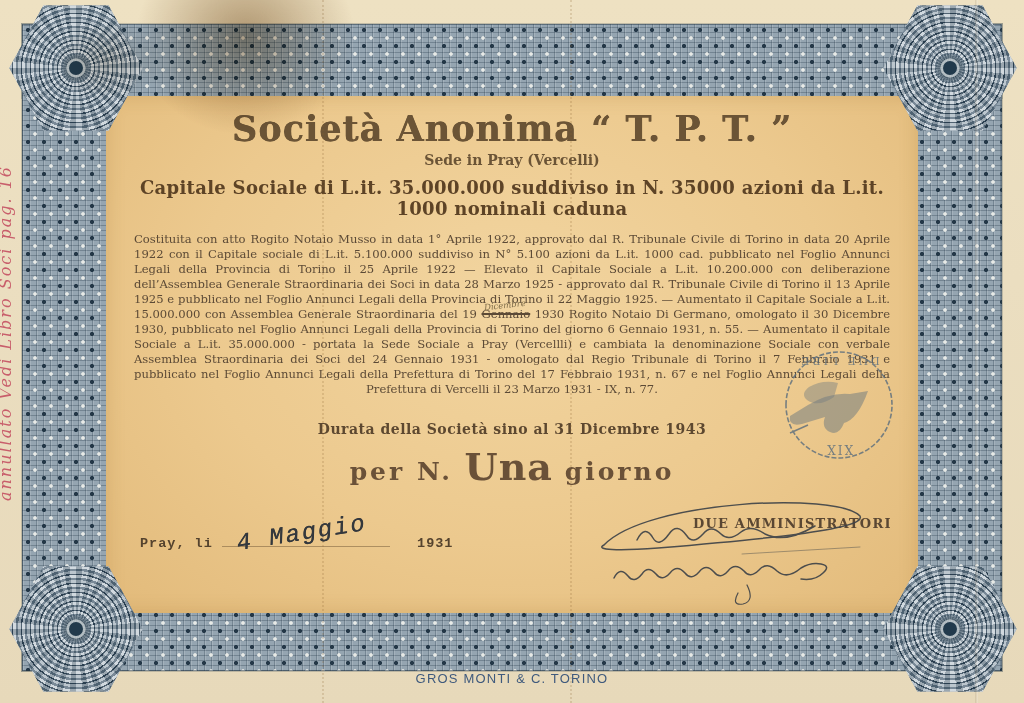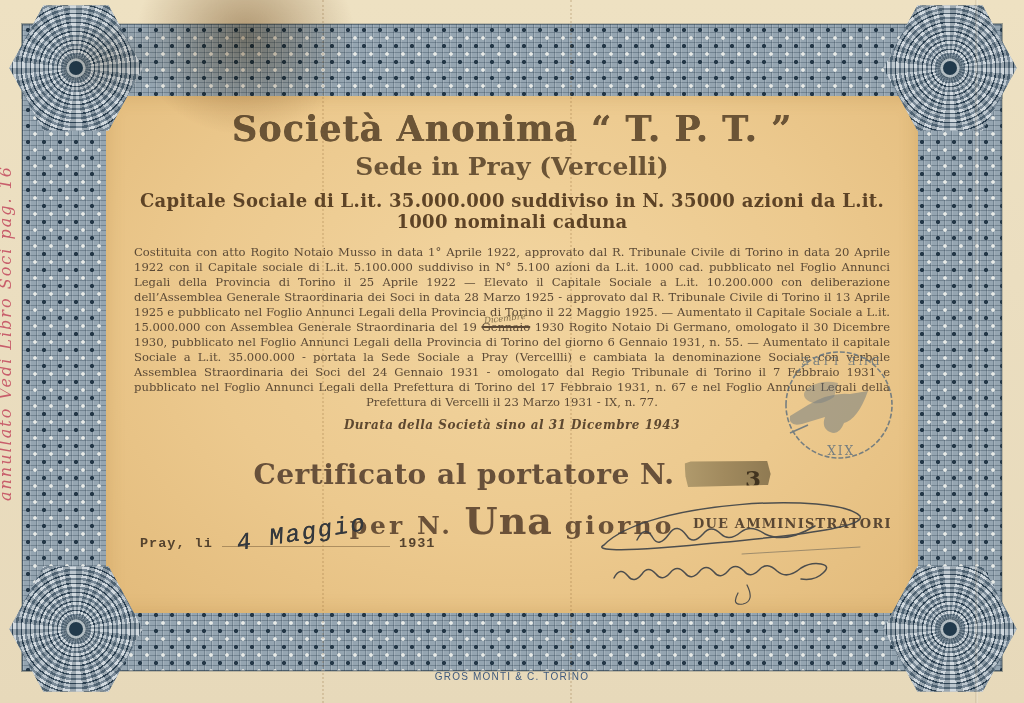--- a/index.html
+++ b/index.html
@@ -36,57 +36,57 @@
   .rz-bl{left:8px;bottom:6px;}
   .rz-br{right:6px;bottom:6px;}
 
   
   .field{position:absolute;left:106px;top:96px;right:106px;bottom:90px;
     background:radial-gradient(ellipse at 50% 40%, #f2d5a0 0%, #ecc98e 55%, #e2ba7a 100%);
     box-shadow: inset 0 0 18px rgba(160,110,40,0.25);}
   .content{position:relative;width:100%;height:100%;padding:0 26px;box-sizing:border-box;text-align:center;color:#5f4a33;}
 
   .title{margin-top:13px;font-size:35px;line-height:40px;font-weight:bold;color:#6b5436;letter-spacing:1px;text-shadow:0.4px 0 #6b5436;}
-  .subtitle{margin-top:3px;font-size:25px;font-weight:bold;color:#6b5436;}
+  .subtitle{margin-top:3px;font-size:14px;font-weight:bold;color:#6b5436;}
   .capital{margin-top:9px;font-size:18px;font-weight:bold;letter-spacing:0.3px;color:#5d4326;}
   .bodytext{margin:13px 2px 0 2px;font-size:11.6px;line-height:15px;text-align:justify;text-align-last:center;color:#5c4a36;}
   .strike-wrap{position:relative;white-space:nowrap;}
   .struck{text-decoration:line-through;text-decoration-thickness:1.5px;}
   .correction{position:absolute;left:2px;top:-9px;font-size:8.5px;font-style:italic;color:#7d6b48;transform:rotate(-6deg);}
-  .durata{margin-top:8px;font-size:12px;font-weight:bold;letter-spacing:0.5px;color:#5d4830;font-style:italic;}
+  .durata{margin-top:24px;font-size:14px;font-weight:bold;letter-spacing:0.5px;color:#5d4830;}
   .bearer{margin-top:26px;font-size:28px;font-weight:bold;letter-spacing:0.5px;color:#67503a;}
   .patch{display:inline-block;vertical-align:-3px;width:86px;height:26px;margin-left:10px;
     background:linear-gradient(90deg,#b09a6c 0%,#a18a5e 45%,#8f7a52 100%);
     clip-path:polygon(0 10%,7% 2%,96% 0,100% 50%,97% 92%,4% 100%,1% 60%);
     text-align:right;box-shadow:0 1px 2px rgba(90,60,20,0.4);}
   .patch .num{font-size:23px;line-height:25px;font-weight:bold;color:#42341f;padding-right:9px;font-family:"DejaVu Serif",serif;}
   .share{margin-top:7px;font-size:25px;font-weight:bold;color:#6a5138;letter-spacing:3px;}
   .share .amount{font-size:38px;font-weight:bold;letter-spacing:1px;}
 
   
   .issue{position:absolute;left:140px;top:536px;font-size:13.5px;font-weight:bold;color:#55432e;letter-spacing:1px;font-family:Liberation Mono, monospace;}
   .date-rule{display:inline-block;width:168px;border-bottom:1px solid rgba(122,96,62,0.55);position:relative;vertical-align:baseline;}
   .hand-date{position:absolute;left:14px;top:-26px;font-size:24px;font-weight:normal;font-style:italic;color:#34383d;transform:rotate(-9deg);letter-spacing:2px;white-space:nowrap;text-shadow:0.3px 0 #34383d;}
-  .year{margin-left:0;}
+  .year{margin-left:18px;}
 
   
   .admins{position:absolute;left:693px;top:516px;font-size:13px;font-weight:bold;letter-spacing:1.2px;color:#5a4733;}
   .sigs{position:absolute;left:592px;top:490px;}
 
   
   .stamp{position:absolute;left:782px;top:347px;}
 
   
   .margin-note{position:absolute;left:-4px;top:8px;height:650px;width:40px;
     writing-mode:vertical-rl;transform:rotate(180deg);
     font-style:italic;font-size:16px;letter-spacing:2px;color:#c44d60;opacity:0.88;
     text-align:center;white-space:nowrap;z-index:8;}
 
   
-  .imprint{position:absolute;left:0;right:0;top:671px;text-align:center;font-family:"Liberation Sans","DejaVu Sans",sans-serif;font-size:10px;letter-spacing:1.2px;color:#3f5a7d;}
+  .imprint{position:absolute;left:0;right:0;top:671px;text-align:center;font-family:"Liberation Sans","DejaVu Sans",sans-serif;font-size:13px;letter-spacing:1.2px;color:#3f5a7d;}
 
   
   .fold{position:absolute;top:0;bottom:0;width:0;border-left:2px dotted rgba(140,100,50,0.20);z-index:6;}
   .fold-1{left:322px;}
   .fold-2{left:570px;}
   .crease{position:absolute;top:0;bottom:0;left:975px;width:3px;background:linear-gradient(90deg,rgba(120,100,70,0.18),rgba(255,255,250,0.28));z-index:6;}
   .stain{position:absolute;mix-blend-mode:multiply;z-index:7;pointer-events:none;}
   .stain-a{left:138px;top:-42px;width:215px;height:175px;background:radial-gradient(ellipse at 50% 45%, rgba(122,86,40,0.50) 0%, rgba(122,86,40,0.18) 45%, rgba(122,86,40,0) 72%);}
   .stain-b{left:52px;top:18px;width:110px;height:85px;background:radial-gradient(ellipse, rgba(122,86,40,0.22), rgba(122,86,40,0) 70%);}
 </style>
@@ -105,21 +105,20 @@
       <div class="title">Società Anonima “ T. P. T. ”</div>
       <div class="subtitle">Sede in Pray (Vercelli)</div>
       <div class="capital">Capitale Sociale di L.it. 35.000.000 suddiviso in N. 35000 azioni da L.it. 1000 nominali caduna</div>
 
       <div class="bodytext"><span>Costituita con atto Rogito Notaio Musso in data 1° Aprile 1922, approvato dal R. Tribunale Civile di Torino in data 20 Aprile 1922 con il Capitale sociale di L.it. 5.100.000 suddiviso in N° 5.100 azioni da L.it. 1000 cad. pubblicato nel Foglio Annunci Legali della Provincia di Torino il 25 Aprile 1922 — Elevato il Capitale Sociale a L.it. 10.200.000 con deliberazione dell’Assemblea Generale Straordinaria dei Soci in data 28 Marzo 1925 - approvato dal R. Tribunale Civile di Torino il 13 Aprile 1925 e pubblicato nel Foglio Annunci Legali della Provincia di Torino il 22 Maggio 1925. — Aumentato il Capitale Sociale a L.it. 15.000.000 con Assemblea Generale Straordinaria del 19</span>
         <span class="strike-wrap"><span class="struck">Gennaio</span><span class="correction">Dicembre</span></span>
         <span>1930 Rogito Notaio Di Germano, omologato il 30 Dicembre 1930, pubblicato nel Foglio Annunci Legali della Provincia di Torino del giorno 6 Gennaio 1931, n. 55. — Aumentato il capitale Sociale a L.it. 35.000.000 - portata la Sede Sociale a Pray (Vercellli) e cambiata la denominazione Sociale con verbale Assemblea Straordinaria dei Soci del 24 Gennaio 1931 - omologato dal Regio Tribunale di Torino il 7 Febbraio 1931 e pubblicato nel Foglio Annunci Legali della Prefettura di Torino del 17 Febbraio 1931, n. 67 e nel Foglio Annunci Legali della Prefettura di Vercelli il 23 Marzo 1931 - IX, n. 77.</span></div>
 
       <div class="durata">Durata della Società sino al 31 Dicembre 1943</div>
 
-      <div class="bearer"><span>Certificato al portatore N.</span><span class="patch"><span class="num">3</span></span></div>
 
       <div class="share"><span>per N.</span>&nbsp;<span class="amount">Una</span>&nbsp;<span>giorno</span></div>
     </div>
   </div>
 
   <div class="rosette rz-tl"></div>
   <div class="rosette rz-tr"></div>
   <div class="rosette rz-bl"></div>
   <div class="rosette rz-br"></div>
 

